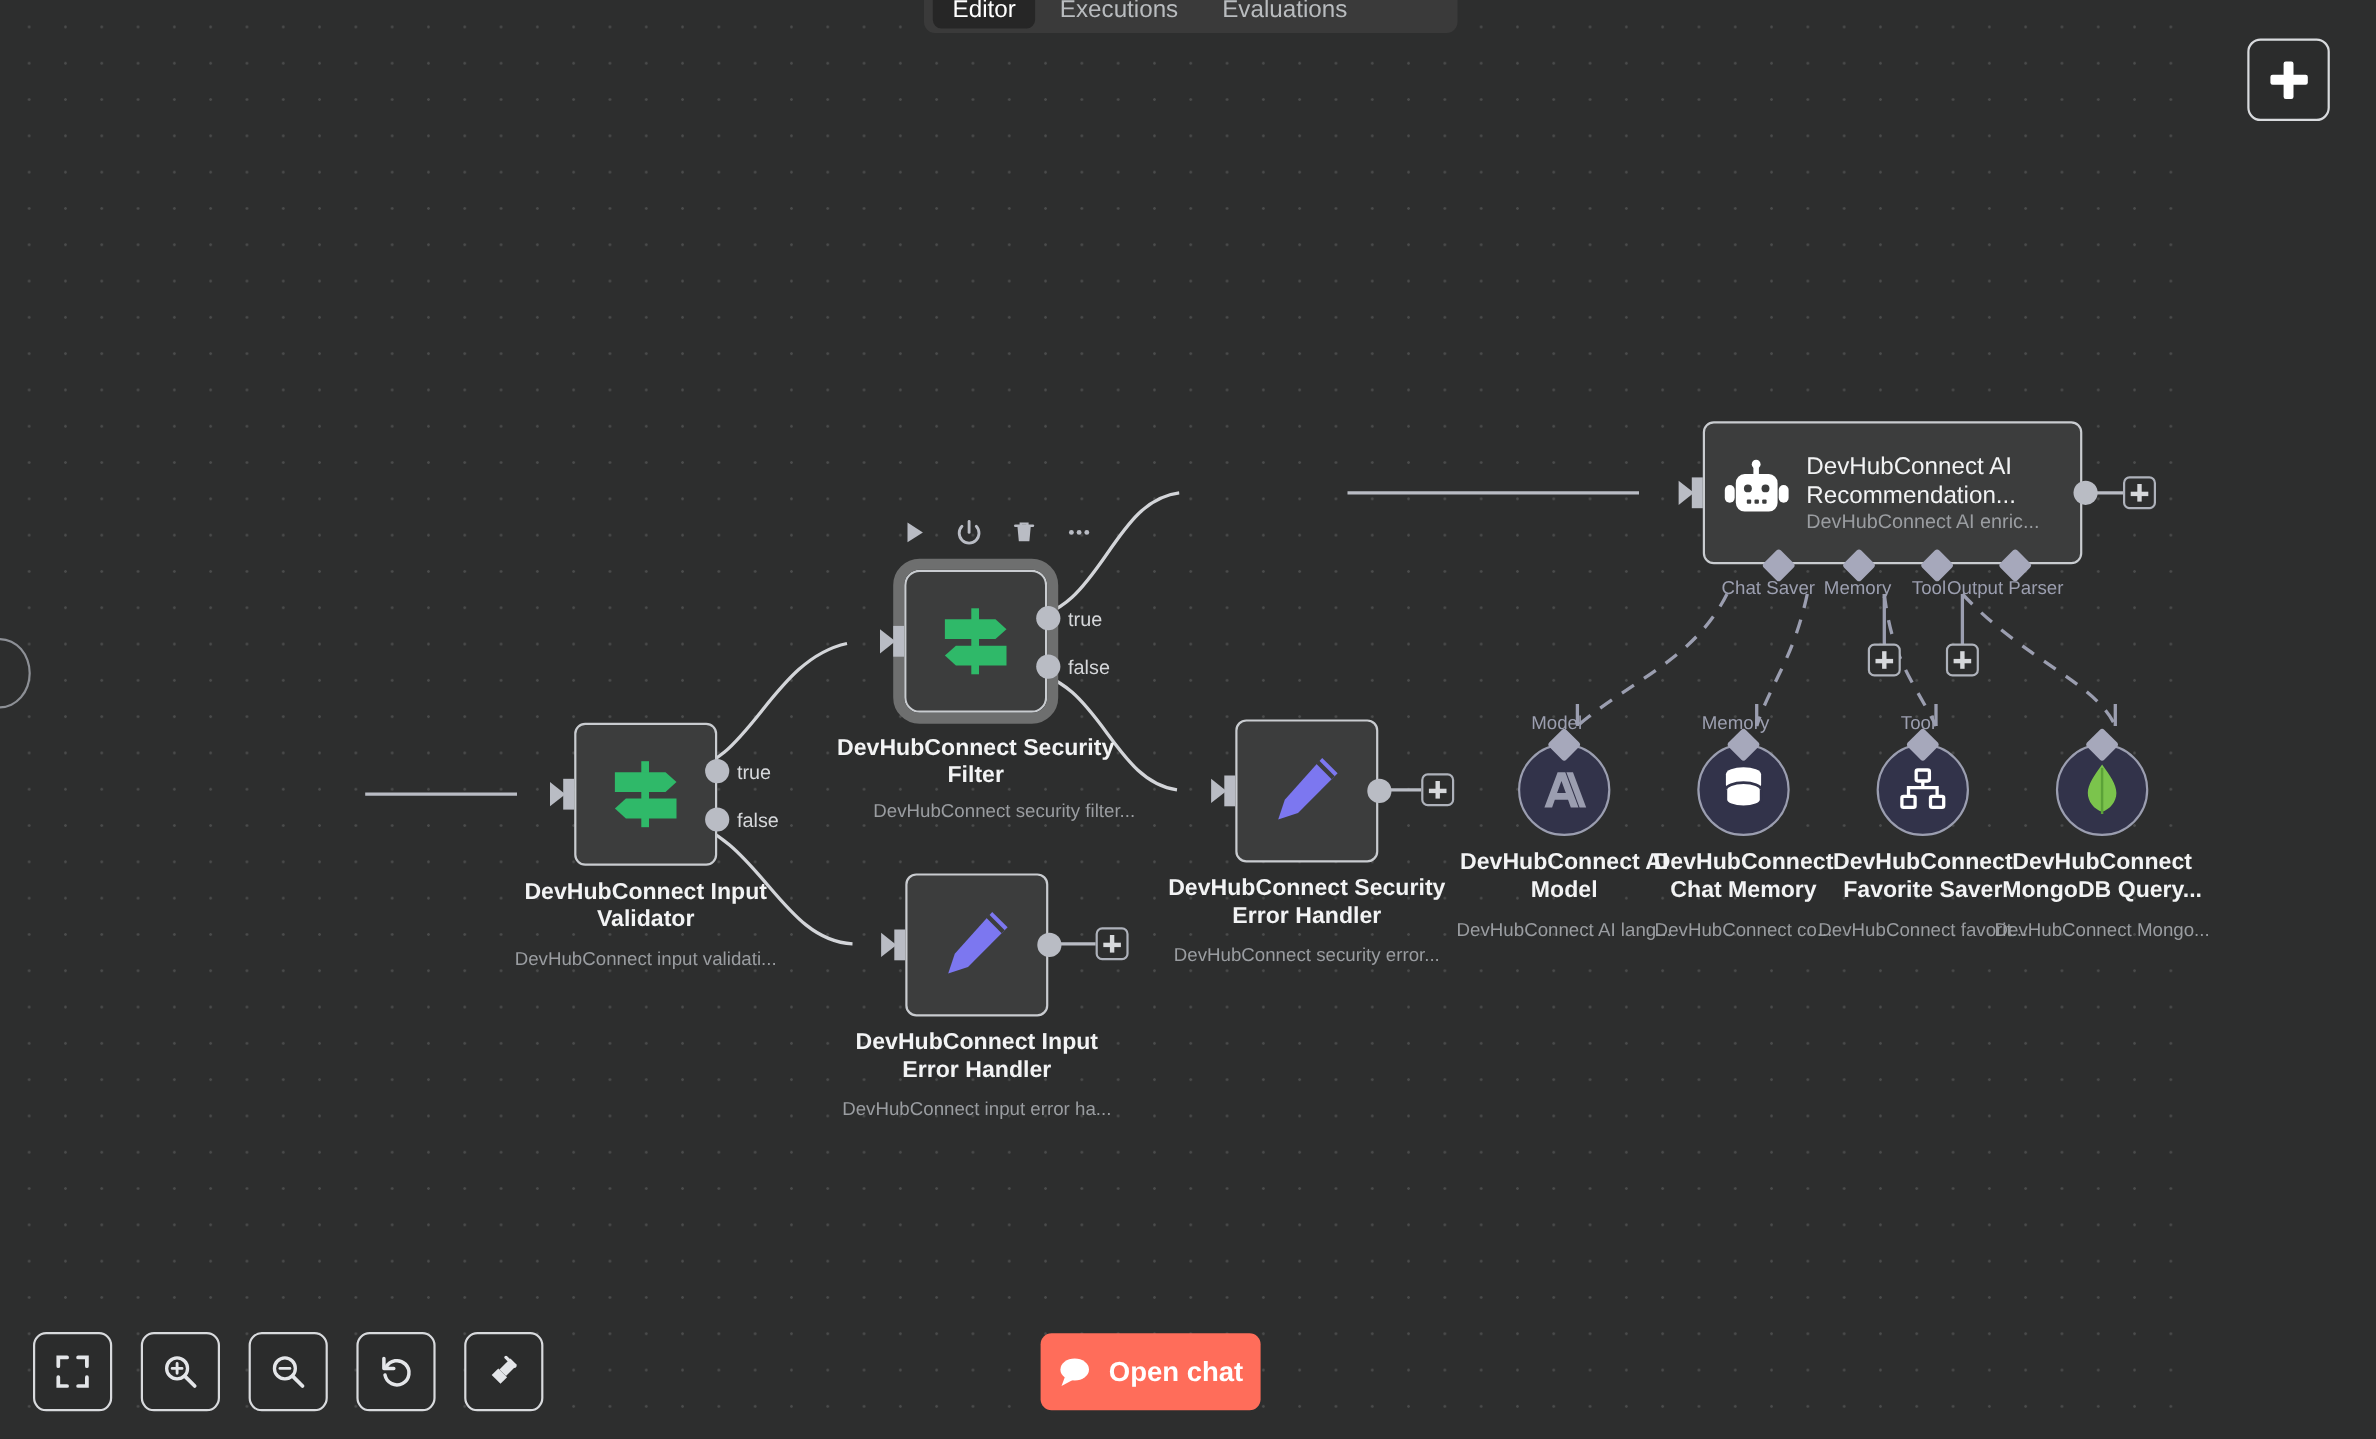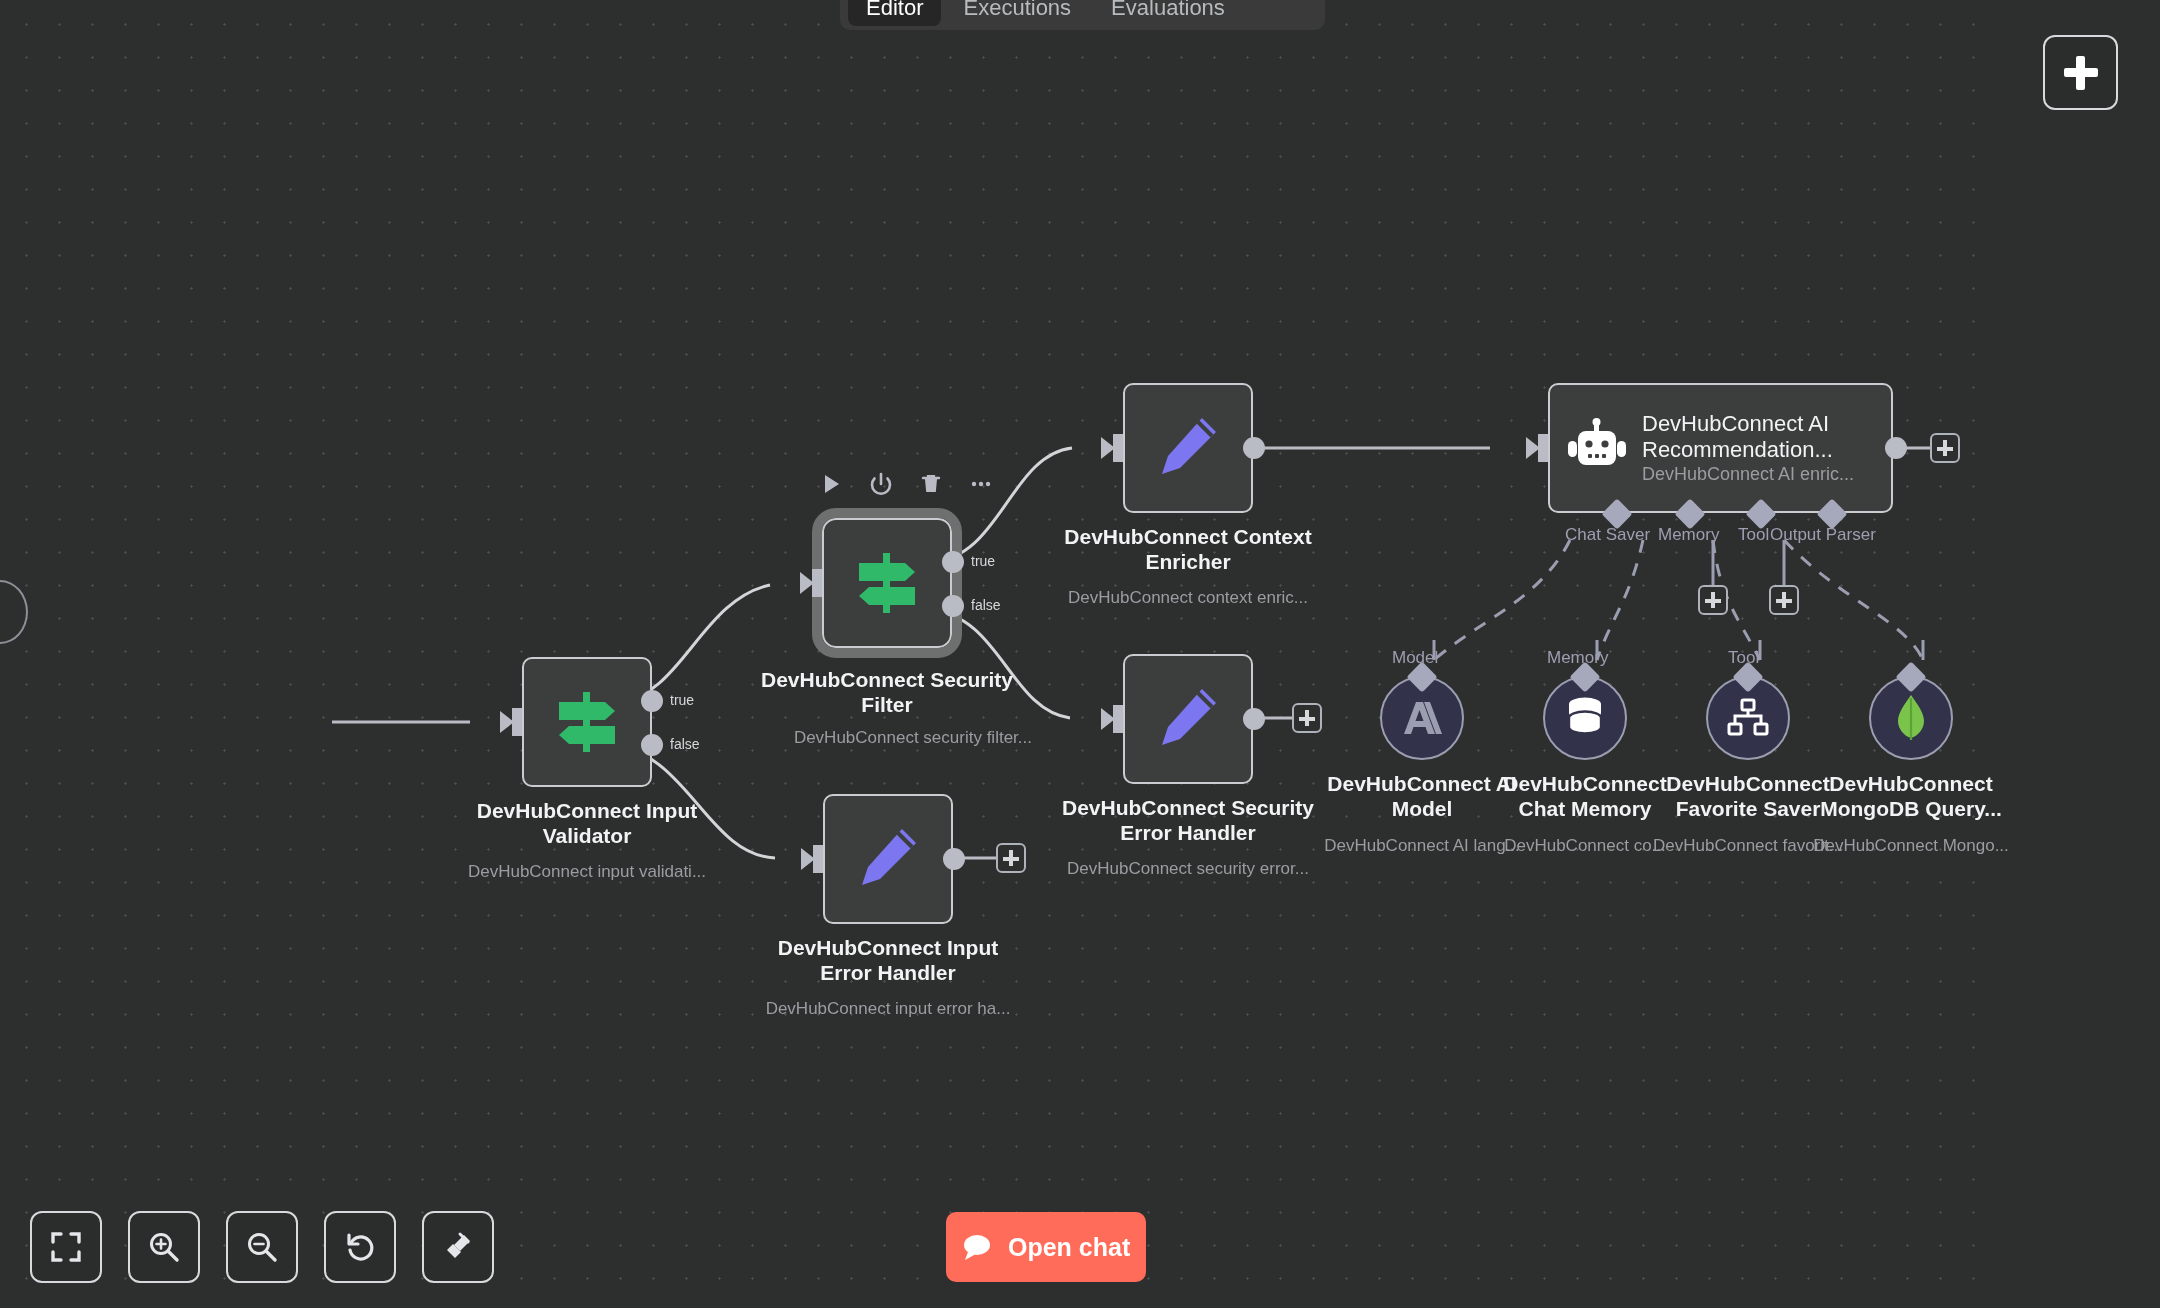--- a/index.html
+++ b/index.html
@@ -91,21 +91,21 @@
   }
   .arrow-in {
     position: absolute; width: 0; height: 0; z-index: 12;
     border-top: 11px solid transparent; border-bottom: 11px solid transparent;
     border-left: 14px solid #b9bcc4;
   }
   .stub-in {
     position: absolute; width: 10px; height: 28px; background: #b9bcc4; z-index: 11;
   }
   .port-label {
-    position: absolute; font-size: 14px; color: #d6d8db; z-index: 12; white-space: nowrap;
+    position: absolute; font-size: 18px; color: #d6d8db; z-index: 12; white-space: nowrap;
   }
   .plus-btn {
     position: absolute; width: 30px; height: 30px;
     border: 2px solid #aeb2bb; border-radius: 6px; background: #2d2e2e;
     z-index: 13;
   }
   .plus-btn::before, .plus-btn::after {
     content: ""; position: absolute; background: #d6d8db;
   }
   .plus-btn::before { left: 5px; top: 12px; width: 16px; height: 3.5px; }
@@ -295,34 +295,20 @@
         <path d="M46 10 L60 24" stroke="#3c3d3d" stroke-width="4"></path>
       </svg>
     </div>
     <div class="dot-out" style="left:120px; top:54px;"></div>
     <div class="node-caption" style="left:65px;">DevHubConnect Input
 Error Handler</div>
     <div class="node-sub" style="top:205px; left:65px;">DevHubConnect input error ha...</div>
   </div>
   <div class="plus-btn" style="left:996px; top:843px;"></div>
 
-  <div class="node" style="left:1085px; top:383px;">
-    <div class="arrow-in" style="left:-22px; top:54px;"></div>
-    <div class="stub-in" style="left:-10px; top:51px;"></div>
-    <div class="node-box">
-      <svg width="72" height="72" viewBox="0 0 72 72">
-        <path d="M50 6 L64 20 L28 56 L10 62 L16 44 Z" fill="#7c77f0"></path>
-        <path d="M46 10 L60 24" stroke="#3c3d3d" stroke-width="4"></path>
-      </svg>
-    </div>
-    <div class="dot-out" style="left:120px; top:54px;"></div>
-    <div class="node-caption" style="left:65px;">DevHubConnect Context
-Enricher</div>
-    <div class="node-sub" style="top:205px; left:65px;">DevHubConnect context enric...</div>
-  </div>
 
   <div class="node" style="left:1085px; top:654px;">
     <div class="arrow-in" style="left:-22px; top:54px;"></div>
     <div class="stub-in" style="left:-10px; top:51px;"></div>
     <div class="node-box">
       <svg width="72" height="72" viewBox="0 0 72 72">
         <path d="M50 6 L64 20 L28 56 L10 62 L16 44 Z" fill="#7c77f0"></path>
         <path d="M46 10 L60 24" stroke="#3c3d3d" stroke-width="4"></path>
       </svg>
     </div>

